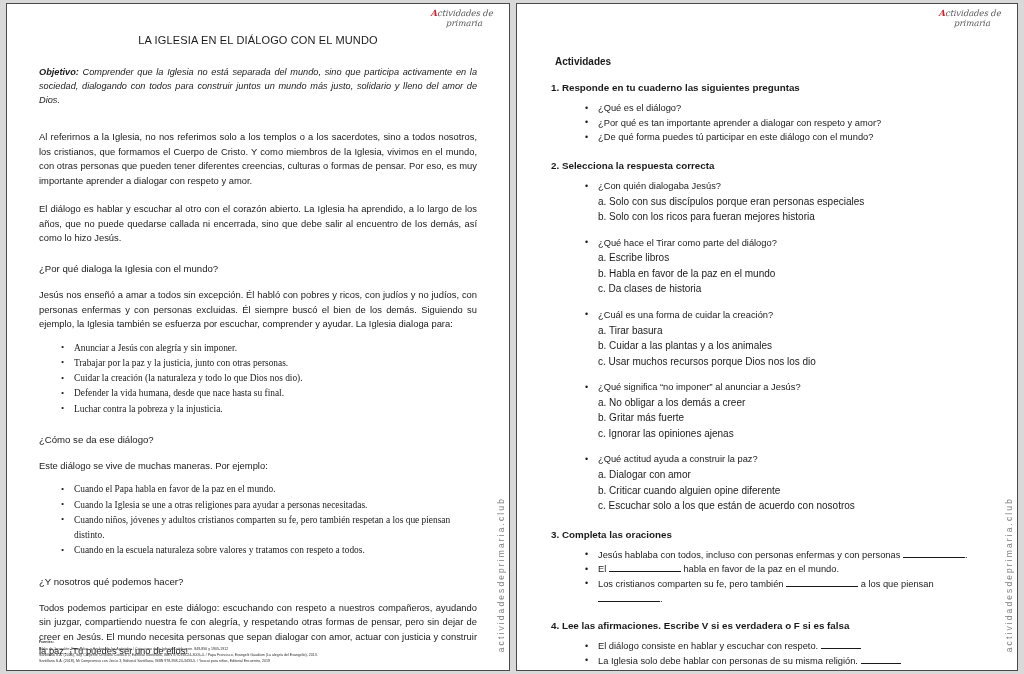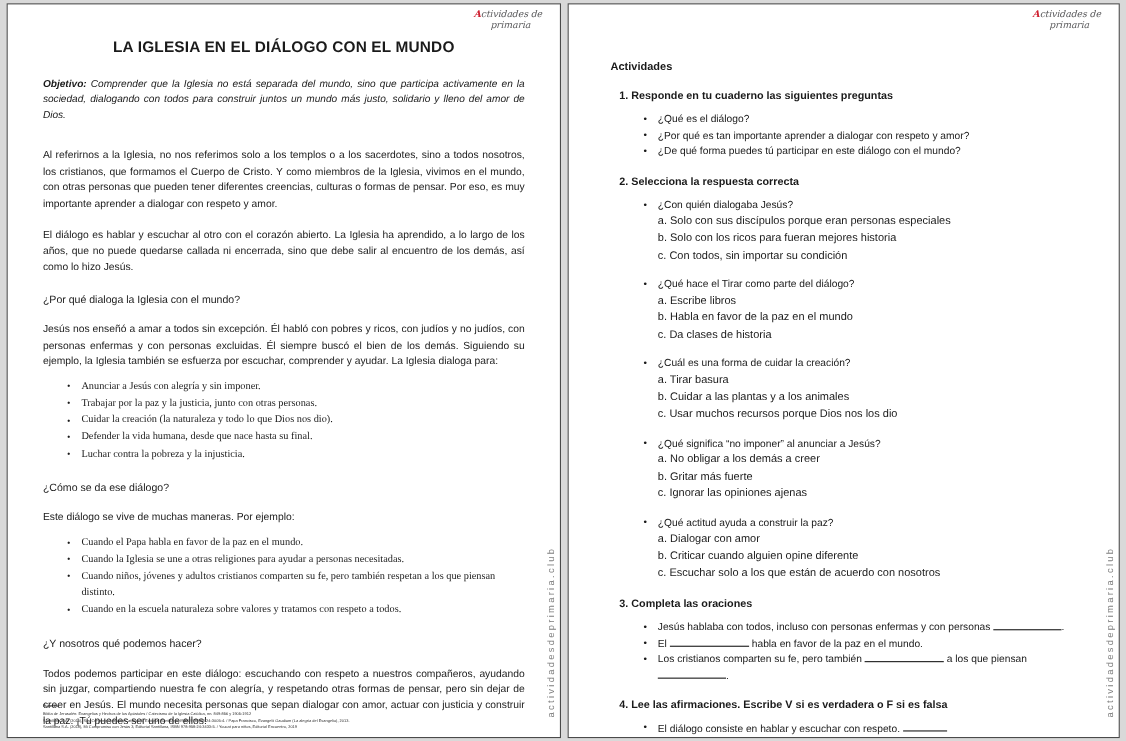--- a/index.html
+++ b/index.html
@@ -75,22 +75,22 @@
     transform: rotate(180deg);
     font-size: 8.5px;
     letter-spacing: 2.1px;
     color: #7d7d7d;
     font-family: "Liberation Sans", sans-serif;
     user-select: none;
   }
 
   
   h1.doc-title {
-    font-size: 14px;
-    font-weight: bold;
+    font-size: 11px;
+    font-weight: normal;
     text-align: center;
     margin: 22px 0 16px 0;
     letter-spacing: 0.15px;
   }
   .objective {
     font-size: 9.2px;
     font-style: italic;
     line-height: 1.52;
     text-align: justify;
     margin: 20px 6px 0 6px;
@@ -147,21 +147,21 @@
 
   
   .act-head {
     font-size: 10px;
     font-weight: bold;
     margin: 44px 0 0 12px;
   }
   .num-head {
     font-size: 9.8px;
     font-weight: bold;
-    margin: 15px 0 0 20px;
+    margin: 15px 0 0 8px;
   }
   .num-head.tight { margin-top: 14px; }
 
   ul.qlist {
     margin: 8px 0 0 0;
     padding-left: 42px;
     list-style: none;
   }
   ul.qlist > li {
     font-size: 9.3px;
@@ -264,21 +264,20 @@
         <li>¿De qué forma puedes tú participar en este diálogo con el mundo?</li>
       </ul>
 
       <div class="num-head">2. Selecciona la respuesta correcta</div>
       <ul class="qlist">
         <li>
           <div>¿Con quién dialogaba Jesús?</div>
           <div class="opts">
             <div class="opt">a. Solo con sus discípulos porque eran personas especiales</div>
             <div class="opt">b. Solo con los ricos para fueran mejores historia</div>
-            <div class="opt">c. Con todos, sin importar su condición</div>
           </div>
         </li>
         <li class="spaced">
           <div>¿Qué hace el Tirar como parte del diálogo?</div>
           <div class="opts">
             <div class="opt">a. Escribe libros</div>
             <div class="opt">b. Habla en favor de la paz en el mundo</div>
             <div class="opt">c. Da clases de historia</div>
           </div>
         </li>

